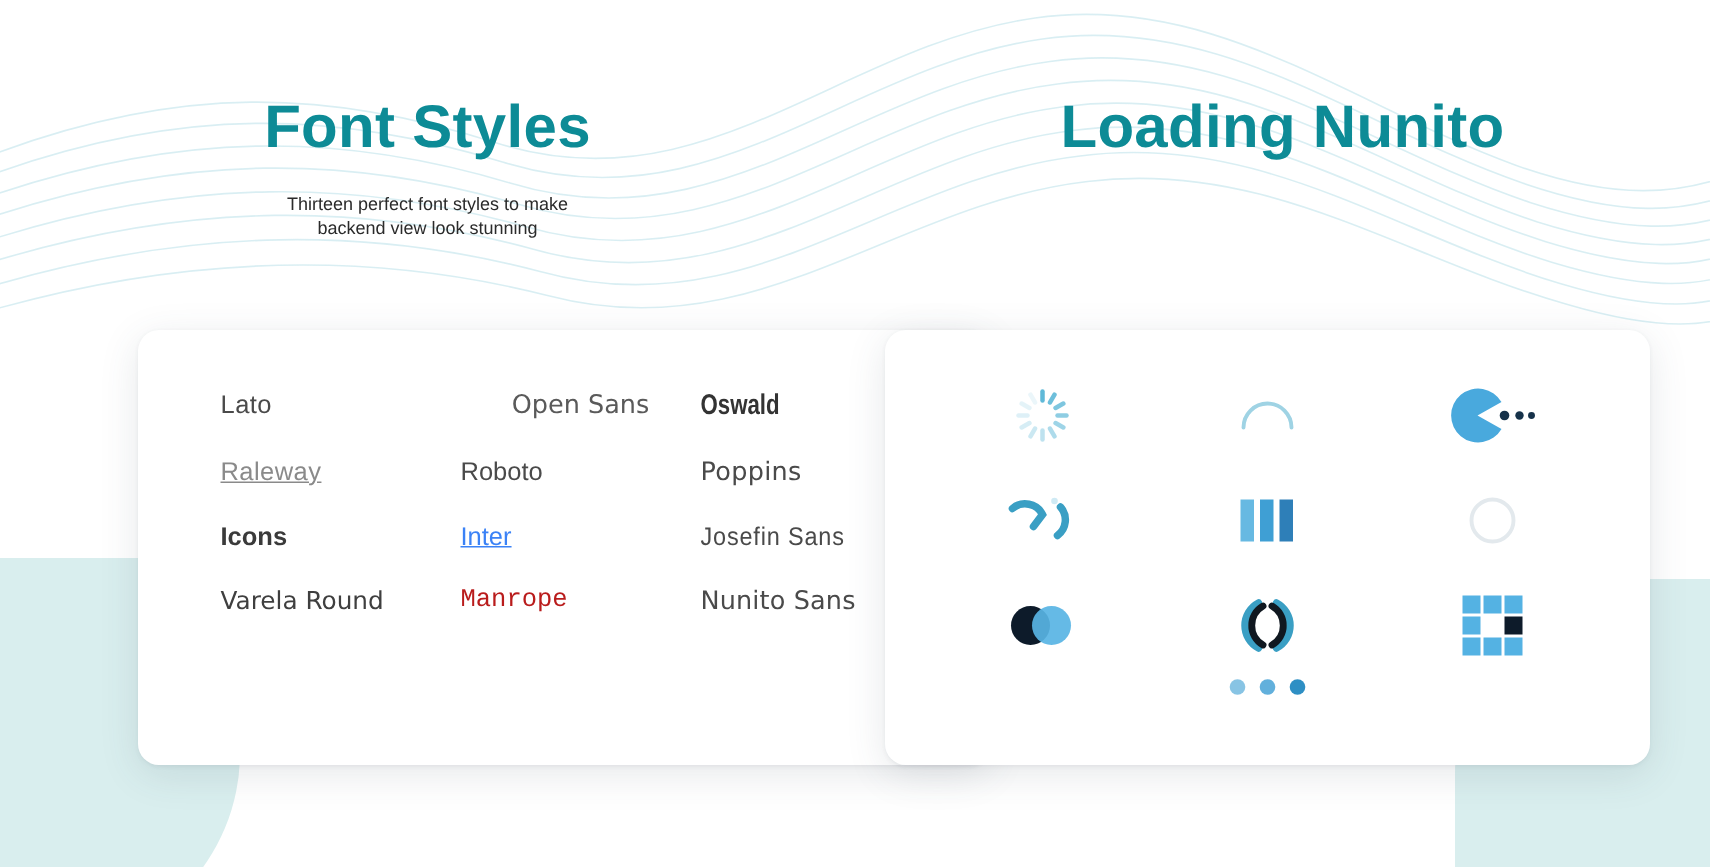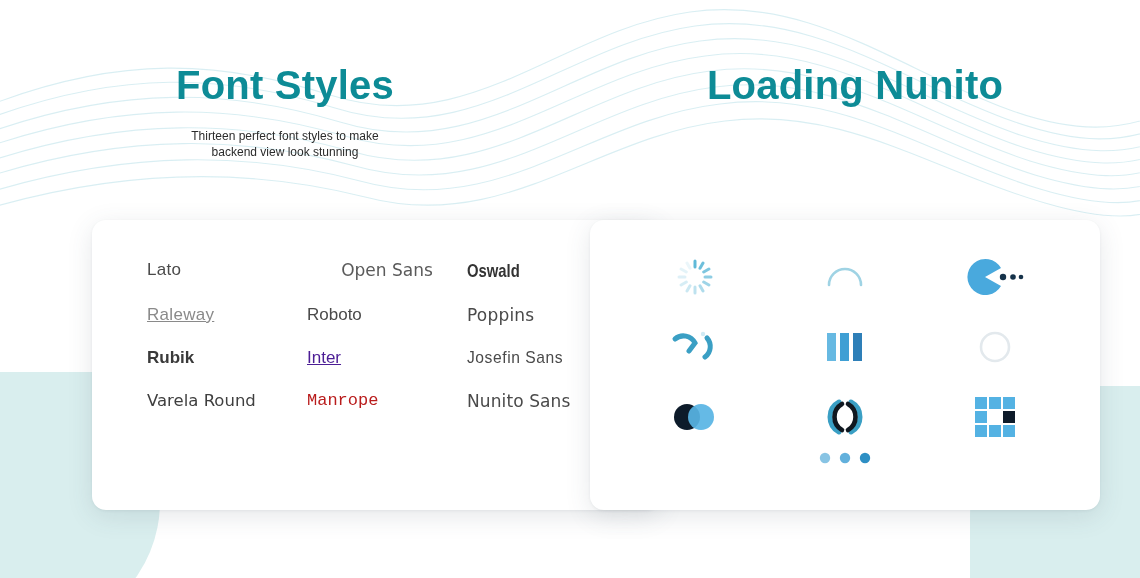--- a/index.html
+++ b/index.html
@@ -79,21 +79,21 @@
   .f-poppins{font-family:"DejaVu Sans",sans-serif;letter-spacing:.2px;color:#4a4a4a;}
   .f-josefin{font-family:"Liberation Sans",sans-serif;letter-spacing:.6px;
              transform:scaleX(.92);transform-origin:left center;color:#4a4a4a;}
   .f-nunito{font-family:"DejaVu Sans",sans-serif;letter-spacing:.1px;color:#4a4a4a;}
   .f-montserrat{font-family:"Liberation Sans",sans-serif;letter-spacing:.2px;color:#6b6b6b;}
   .f-raleway{font-family:"Liberation Sans",sans-serif;letter-spacing:.3px;color:#8a8a8a;text-decoration:underline;}
   .f-rubik{font-family:"Liberation Sans",sans-serif;font-weight:bold;color:#3a3a3a;}
   .f-varela{font-family:"DejaVu Sans",sans-serif;color:#3f3f3f;font-size:16.5px;}
   .f-opensans{font-family:"DejaVu Sans",sans-serif;color:#5a5a5a;text-align:center;}
   .f-roboto{font-family:"Liberation Sans",sans-serif;color:#4a4a4a;}
-  .f-inter{font-family:"Liberation Sans",sans-serif;color:#4c1d95;text-decoration:underline;}
+  .f-inter{font-family:"Liberation Sans",sans-serif;color:#3b82f6;text-decoration:underline;}
   .f-manrope{font-family:Liberation Mono, monospace;color:#b91c1c;}
 
   
   .loader-grid{
     position:absolute;
     left:30px;top:22px;
     width:450px;
     display:grid;
     grid-template-columns:repeat(3,150px);
     grid-template-rows:repeat(3,70px);
@@ -141,21 +141,21 @@
       <div class="card card-fonts">
         <div class="font-grid">
           <div class="font-item f-lato">Lato</div>
           <div class="font-item f-opensans">Open Sans</div>
 
           <div class="font-item f-oswald">Oswald</div>
           <div class="font-item f-raleway">Raleway</div>
           <div class="font-item f-roboto">Roboto</div>
 
           <div class="font-item f-poppins">Poppins</div>
-          <div class="font-item f-rubik">Rubik</div>
+          <div class="font-item f-rubik">Icons</div>
           <div class="font-item f-inter">Inter</div>
 
           <div class="font-item f-josefin">Josefin Sans</div>
           <div class="font-item f-varela">Varela Round</div>
           <div class="font-item f-manrope">Manrope</div>
 
           <div class="font-item f-nunito">Nunito Sans</div>
           <div class="font-item"></div>
           <div class="font-item"></div>
         </div>

